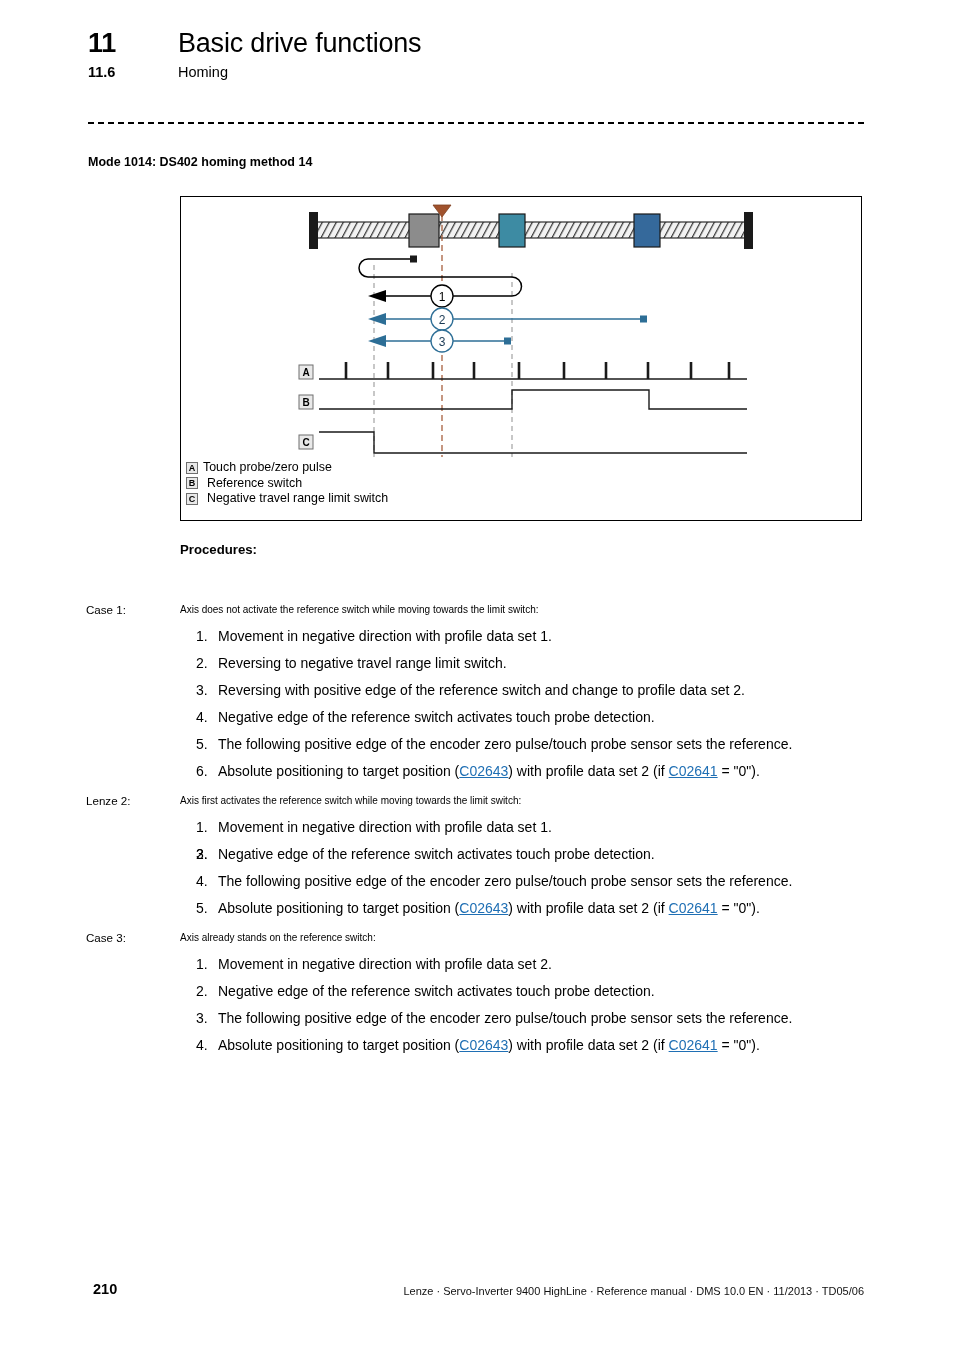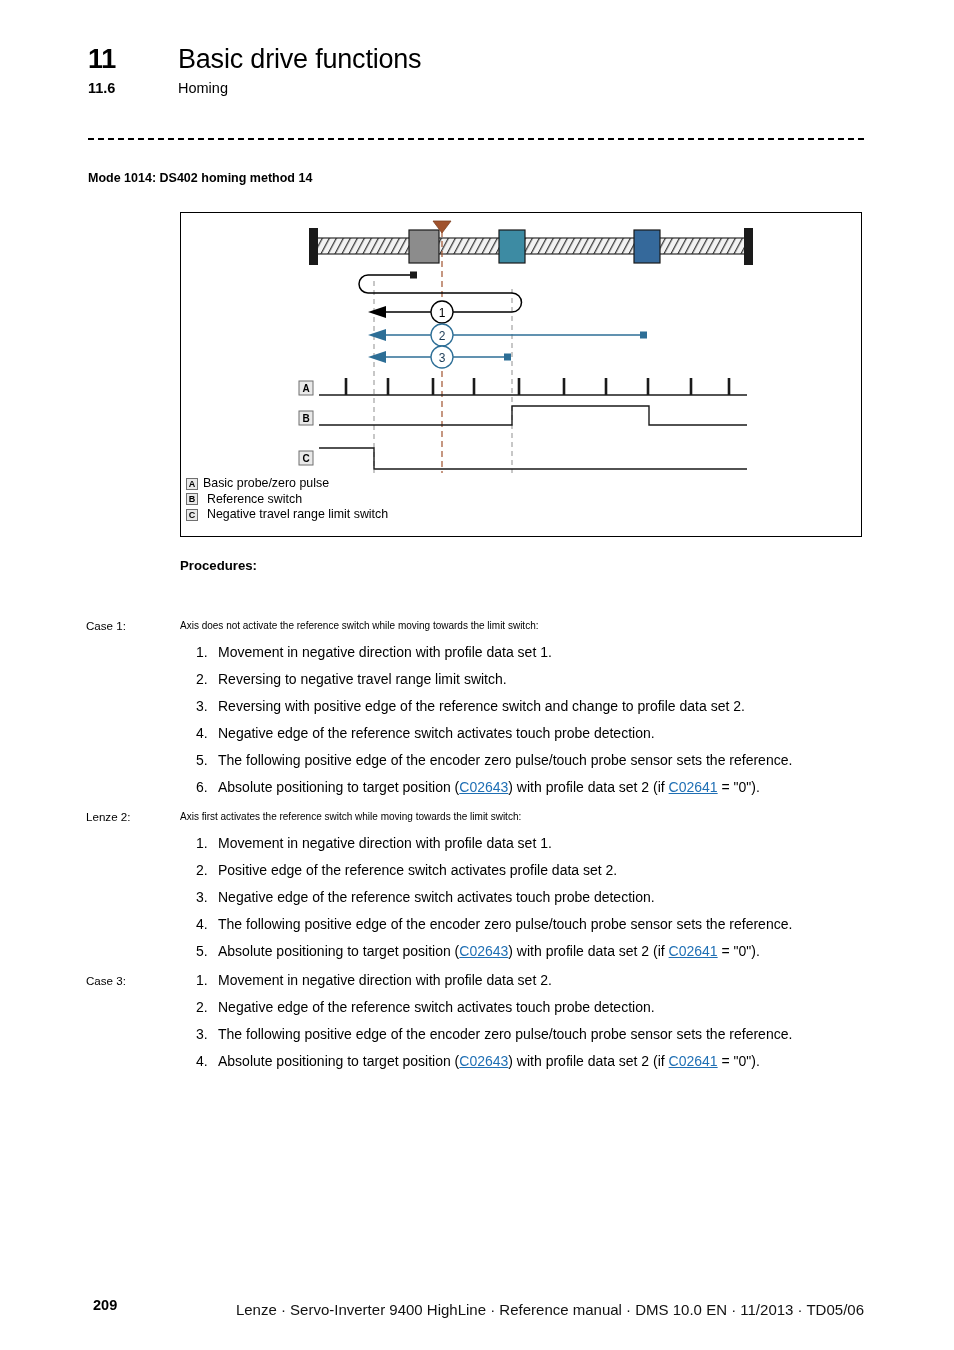--- a/index.html
+++ b/index.html
@@ -5,21 +5,21 @@
   * { box-sizing: border-box; }
   html, body { margin:0; padding:0; }
   body {
     width: 954px; height: 1350px;
     background: #ffffff;
     font-family: "Liberation Sans", sans-serif;
     color: #000000;
     position: relative;
     overflow: hidden;
   }
-  .page { position: relative; width: 954px; height: 1148px; margin-top: 16px; }
+  .page { position: relative; width: 954px; height: 1148px; }
 
   
   .hdr-num {
     position:absolute; left:88px; top:28px;
     font-size:27px; font-weight:700; letter-spacing:-0.3px;
   }
   .hdr-title {
     position:absolute; left:178px; top:28px;
     font-size:27px; font-weight:400; letter-spacing:-0.2px;
   }
@@ -92,21 +92,21 @@
   }
   .link { color:#1f6fb4; text-decoration:underline; }
 
   
   .pagenum {
     position:absolute; left:93px; top:1281px;
     font-size:14.5px; font-weight:700;
   }
   .footer-text {
     position:absolute; right:90px; top:1285px;
-    font-size:15px; color:#111;
+    font-size:11px; color:#111;
   }
 </style>
 </head>
 <body>
 
 <div class="page">
 
   <div class="hdr-num">11</div>
   <div class="hdr-title">Basic drive functions</div>
   <div class="hdr-subnum">11.6</div>
@@ -201,21 +201,21 @@
         <rect x="118" y="238" width="14" height="14" fill="#e9e9e9" stroke="#6f6f6f" stroke-width="1"></rect>
         <text x="125" y="249" font-family="Liberation Sans, sans-serif" font-size="10" font-weight="700" text-anchor="middle" fill="#000">C</text>
         <path d="M 138,235 L 193,235 L 193,256 L 566,256" fill="none" stroke="#1a1a1a" stroke-width="1.4"></path>
       </g>
     </svg>
   </div>
 
   <div class="legend">
     <div class="legend-row">
       <span class="lbox">A</span>
-      <span>Basic probe/zero pulse</span>
+      <span>Touch probe/zero pulse</span>
     </div>
     <div class="legend-row">
       <span class="lbox spaced">B</span>
       <span>Reference switch</span>
     </div>
     <div class="legend-row">
       <span class="lbox spaced">C</span>
       <span>Negative travel range limit switch</span>
     </div>
   </div>
@@ -232,33 +232,34 @@
           <li><span class="idx">4.</span><span>Negative edge of the reference switch activates touch probe detection.</span></li>
           <li><span class="idx">5.</span><span>The following positive edge of the encoder zero pulse/touch probe sensor sets the reference.</span></li>
           <li><span class="idx">6.</span><span>Absolute positioning to target position (<a class="link">C02643</a>) with profile data set 2 (if <a class="link">C02641</a> = "0").</span></li>
         </ul>
       </div>
       <div class="case-block">
         <div class="case-label">Lenze 2:</div>
         <div class="case-head">Axis first activates the reference switch while moving towards the limit switch:</div>
         <ul class="case-list">
           <li><span class="idx">1.</span><span>Movement in negative direction with profile data set 1.</span></li>
-          <li><span class="idx">2.</span><span>Positive edge of the reference switch activates profile data set 2.</span></li>
+          <li><span class="idx">2.</span></li>
           <li><span class="idx">3.</span><span>Negative edge of the reference switch activates touch probe detection.</span></li>
           <li><span class="idx">4.</span><span>The following positive edge of the encoder zero pulse/touch probe sensor sets the reference.</span></li>
           <li><span class="idx">5.</span><span>Absolute positioning to target position (<a class="link">C02643</a>) with profile data set 2 (if <a class="link">C02641</a> = "0").</span></li>
         </ul>
       </div>
       <div class="case-block">
         <div class="case-label">Case 3:</div>
+        <div class="case-head">Axis already stands on the reference switch:</div>
         <ul class="case-list">
           <li><span class="idx">1.</span><span>Movement in negative direction with profile data set 2.</span></li>
           <li><span class="idx">2.</span><span>Negative edge of the reference switch activates touch probe detection.</span></li>
           <li><span class="idx">3.</span><span>The following positive edge of the encoder zero pulse/touch probe sensor sets the reference.</span></li>
           <li><span class="idx">4.</span><span>Absolute positioning to target position (<a class="link">C02643</a>) with profile data set 2 (if <a class="link">C02641</a> = "0").</span></li>
         </ul>
       </div>
     </div>
 
-  <div class="pagenum">209</div>
+  <div class="pagenum">210</div>
   <div class="footer-text">Lenze · Servo-Inverter 9400 HighLine · Reference manual · DMS 10.0 EN · 11/2013 · TD05/06</div>
 
 </div>
 
 </body></html>

